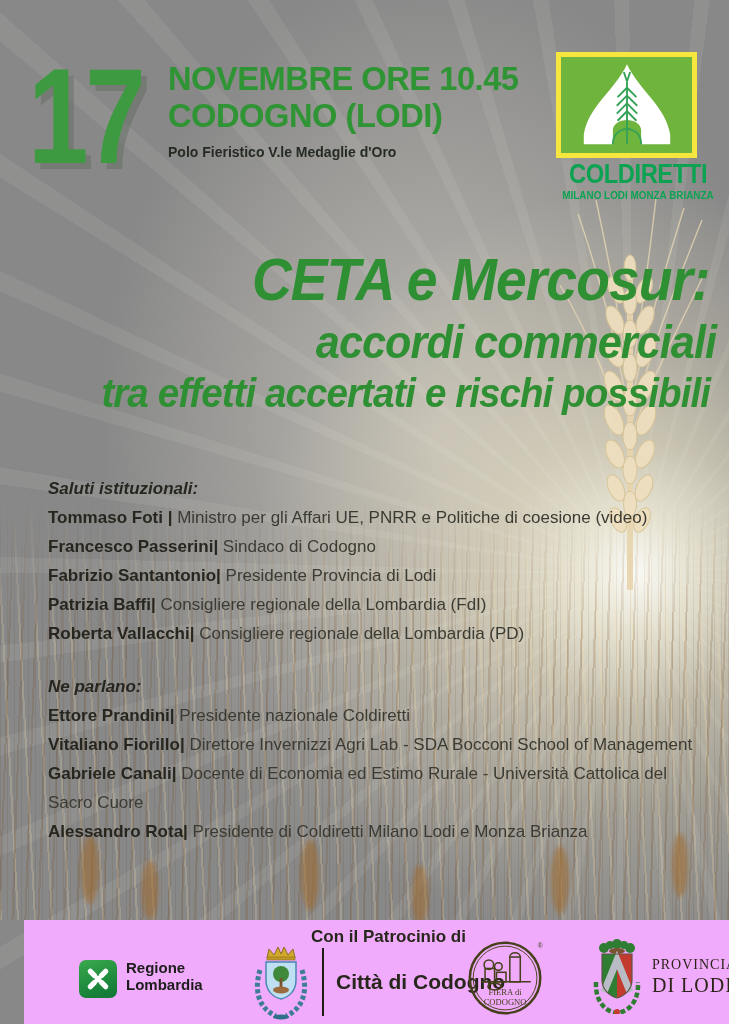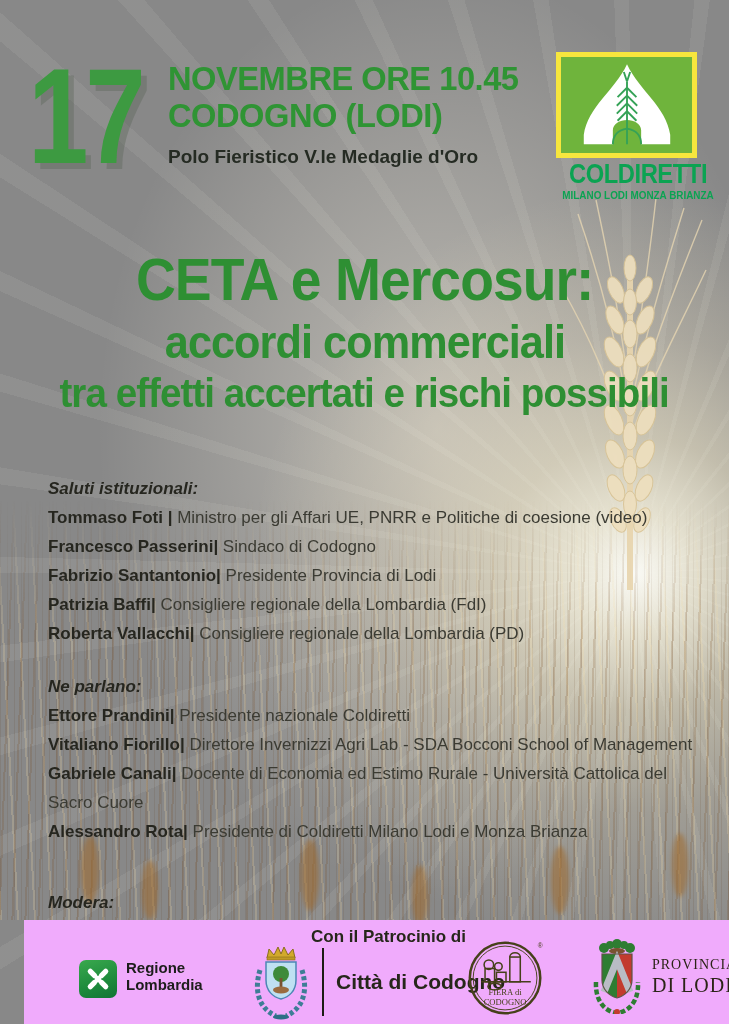--- a/index.html
+++ b/index.html
@@ -39,33 +39,33 @@
   .day{
     position:absolute;left:28px;top:48px;
     font-size:136px;font-weight:800;line-height:1;color:#3d9a41;
     display:inline-block;transform:scaleX(.80);transform-origin:left top;
     text-shadow:7px 6px 0 rgba(90,100,88,0.38);letter-spacing:-4px;
   }
   .date-col{position:absolute;left:168px;top:60px;}
   .date-line{font-size:34px;font-weight:800;color:#2f9434;line-height:1.1;letter-spacing:-0.5px;
     display:block;transform:scaleX(.96);transform-origin:left top;white-space:nowrap;}
   .venue{margin-top:7px;}
-  .venue-line{display:block;font-size:19px;font-weight:700;color:#252b23;line-height:1.55;white-space:nowrap;}
+  .venue-line{display:block;font-size:14px;font-weight:700;color:#252b23;line-height:1.55;white-space:nowrap;}
   
   .cold-box{position:absolute;left:556px;top:52px;width:141px;height:106px;
     background:#6fb43c;border:5px solid #f7e63d;box-sizing:border-box;
     display:flex;align-items:center;justify-content:center;}
   .cold-word{position:absolute;left:540px;top:161px;width:196px;text-align:center;
     font-size:27px;font-weight:800;color:#0ba352;letter-spacing:-0.5px;line-height:1;
     transform:scaleX(.88);transform-origin:center top;white-space:nowrap;}
   .cold-sub{position:absolute;left:528px;top:190px;width:220px;text-align:center;
     font-size:11px;font-weight:800;color:#0ba352;letter-spacing:0;line-height:1;
     transform:scaleX(.90);transform-origin:center top;white-space:nowrap;}
   
-  .title-block{position:absolute;left:0;top:250px;width:729px;text-align:center;color:#2e8f33;}
+  .title-block{position:absolute;left:0;top:250px;width:729px;text-align:right;color:#2e8f33;font-style:italic;}
   .title-l1{display:inline-block;font-size:60px;font-weight:800;line-height:1;letter-spacing:-1px;
     transform:scaleX(.92);white-space:nowrap;}
   .title-l2{display:inline-block;font-size:46px;font-weight:800;line-height:1;letter-spacing:-1px;
     transform:scaleX(.94);margin-top:9px;white-space:nowrap;}
   .title-l3{display:inline-block;font-size:41px;font-weight:800;line-height:1;letter-spacing:-1px;
     transform:scaleX(.94);margin-top:8px;white-space:nowrap;}
   .title-line{display:block;}
   
   .speakers{position:absolute;left:48px;top:474px;width:650px;font-size:17px;color:#3b3b33;}
   .sec-heading{font-weight:700;font-style:italic;color:#26261f;line-height:29px;}
@@ -197,24 +197,20 @@
     </div>
 
     <div class="section section-2">
       <div class="sec-heading">Ne parlano:</div>
       <div class="entry"><span class="name">Ettore Prandini</span><span class="sep">| </span><span class="role">Presidente nazionale Coldiretti</span></div>
       <div class="entry"><span class="name">Vitaliano Fiorillo</span><span class="sep">| </span><span class="role">Direttore Invernizzi Agri Lab - SDA Bocconi School of Management</span></div>
       <div class="entry"><span class="name">Gabriele Canali</span><span class="sep">| </span><span class="role">Docente di Economia ed Estimo Rurale - Università Cattolica del</span><span class="role2">Sacro Cuore</span></div>
       <div class="entry"><span class="name">Alessandro Rota</span><span class="sep">| </span><span class="role">Presidente di Coldiretti Milano Lodi e Monza Brianza</span></div>
     </div>
 
-    <div class="section section-3">
-      <div class="sec-heading">Modera:</div>
-      <div class="entry"><span class="name">Lorenzo Rinaldi</span><span class="sep">| </span><span class="role">Direttore de “Il Cittadino” di Lodi</span></div>
-    </div>
 
   </div>
 
   <div class="band">
     <div class="band-label">Con il Patrocinio di</div>
 
     <div class="logo-regione">
       <div class="regione-sq">
         <svg width="30" height="30" viewBox="0 0 40 40" xmlns="http://www.w3.org/2000/svg">
           <g fill="#ffffff">

